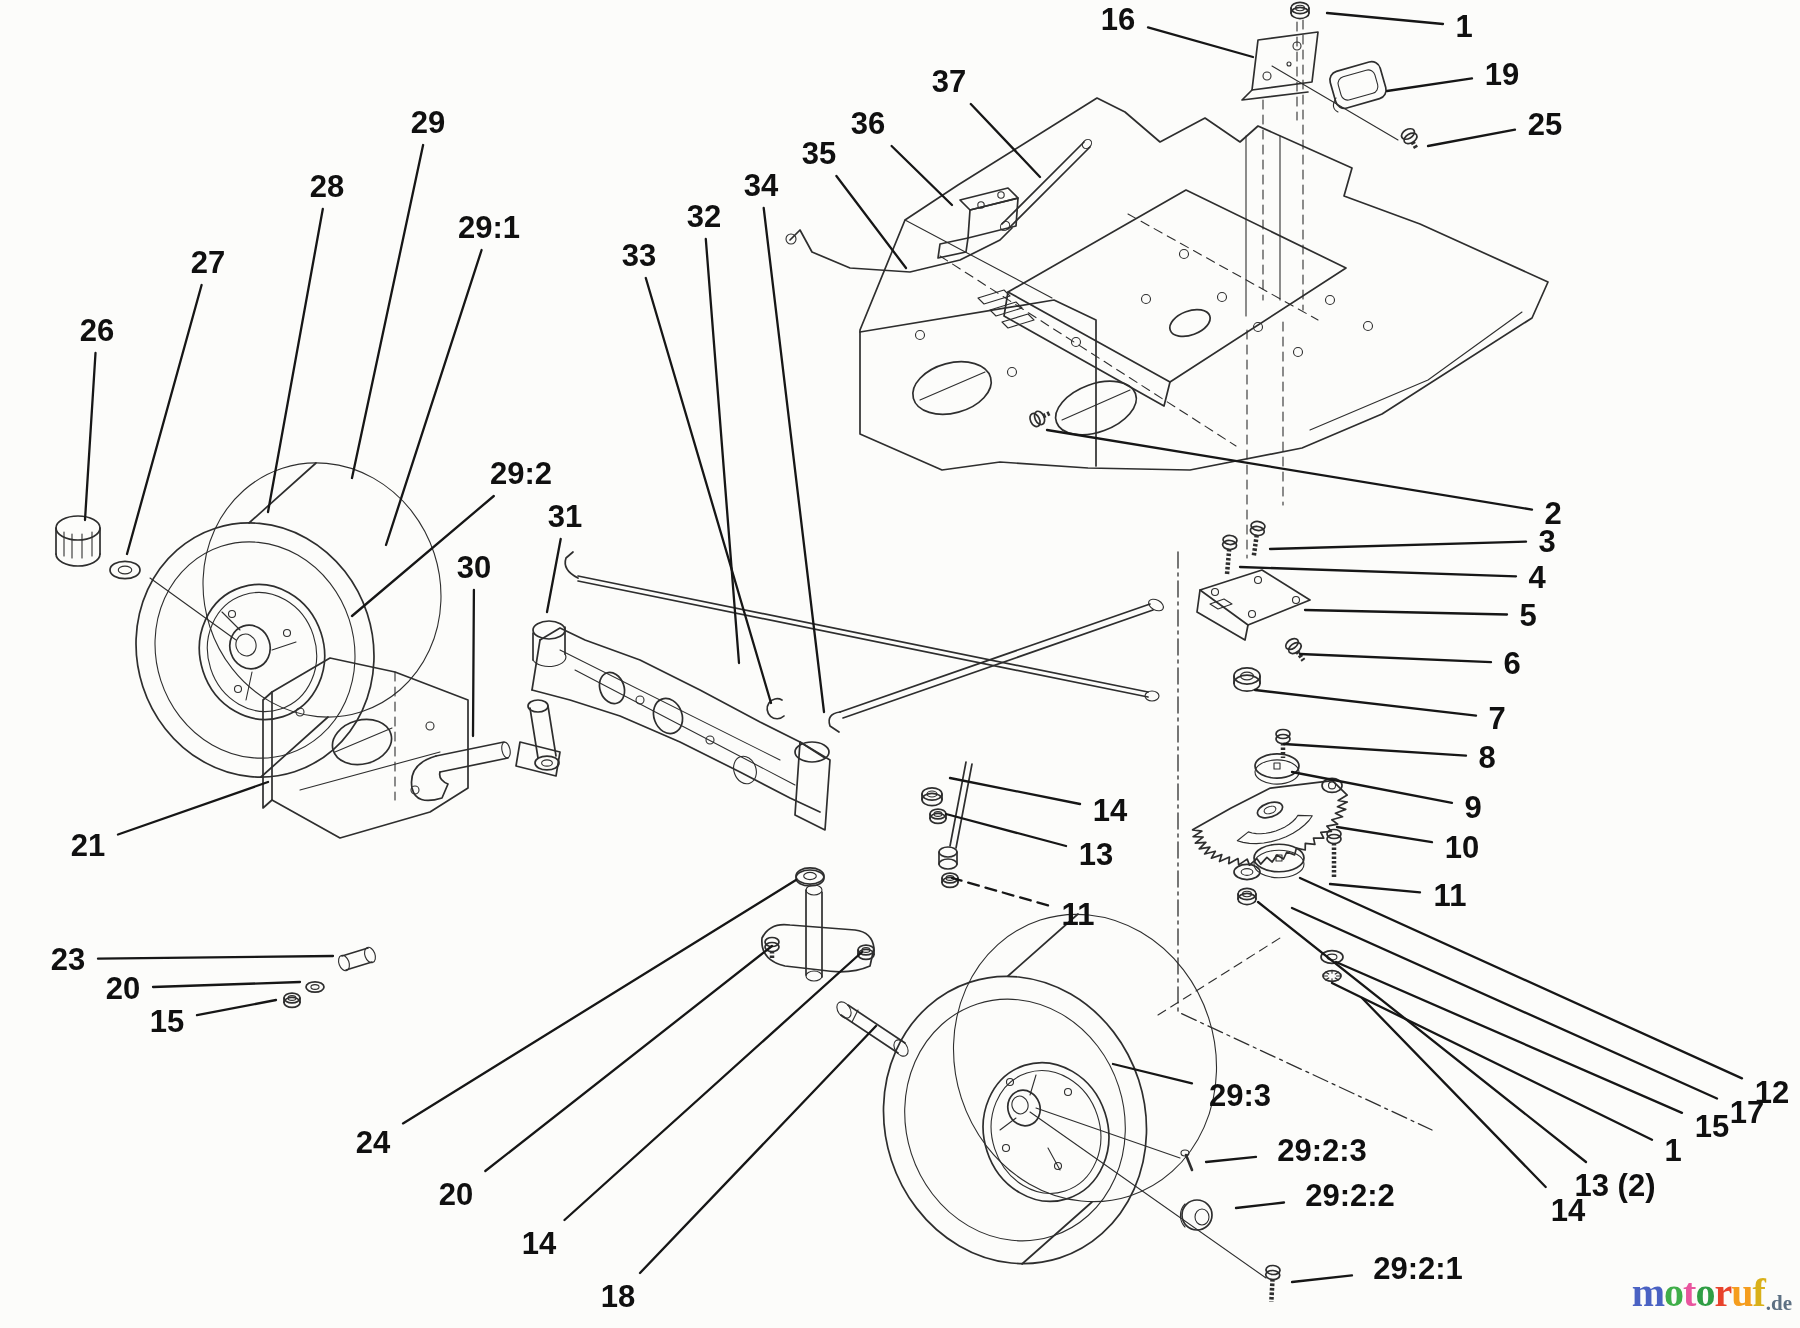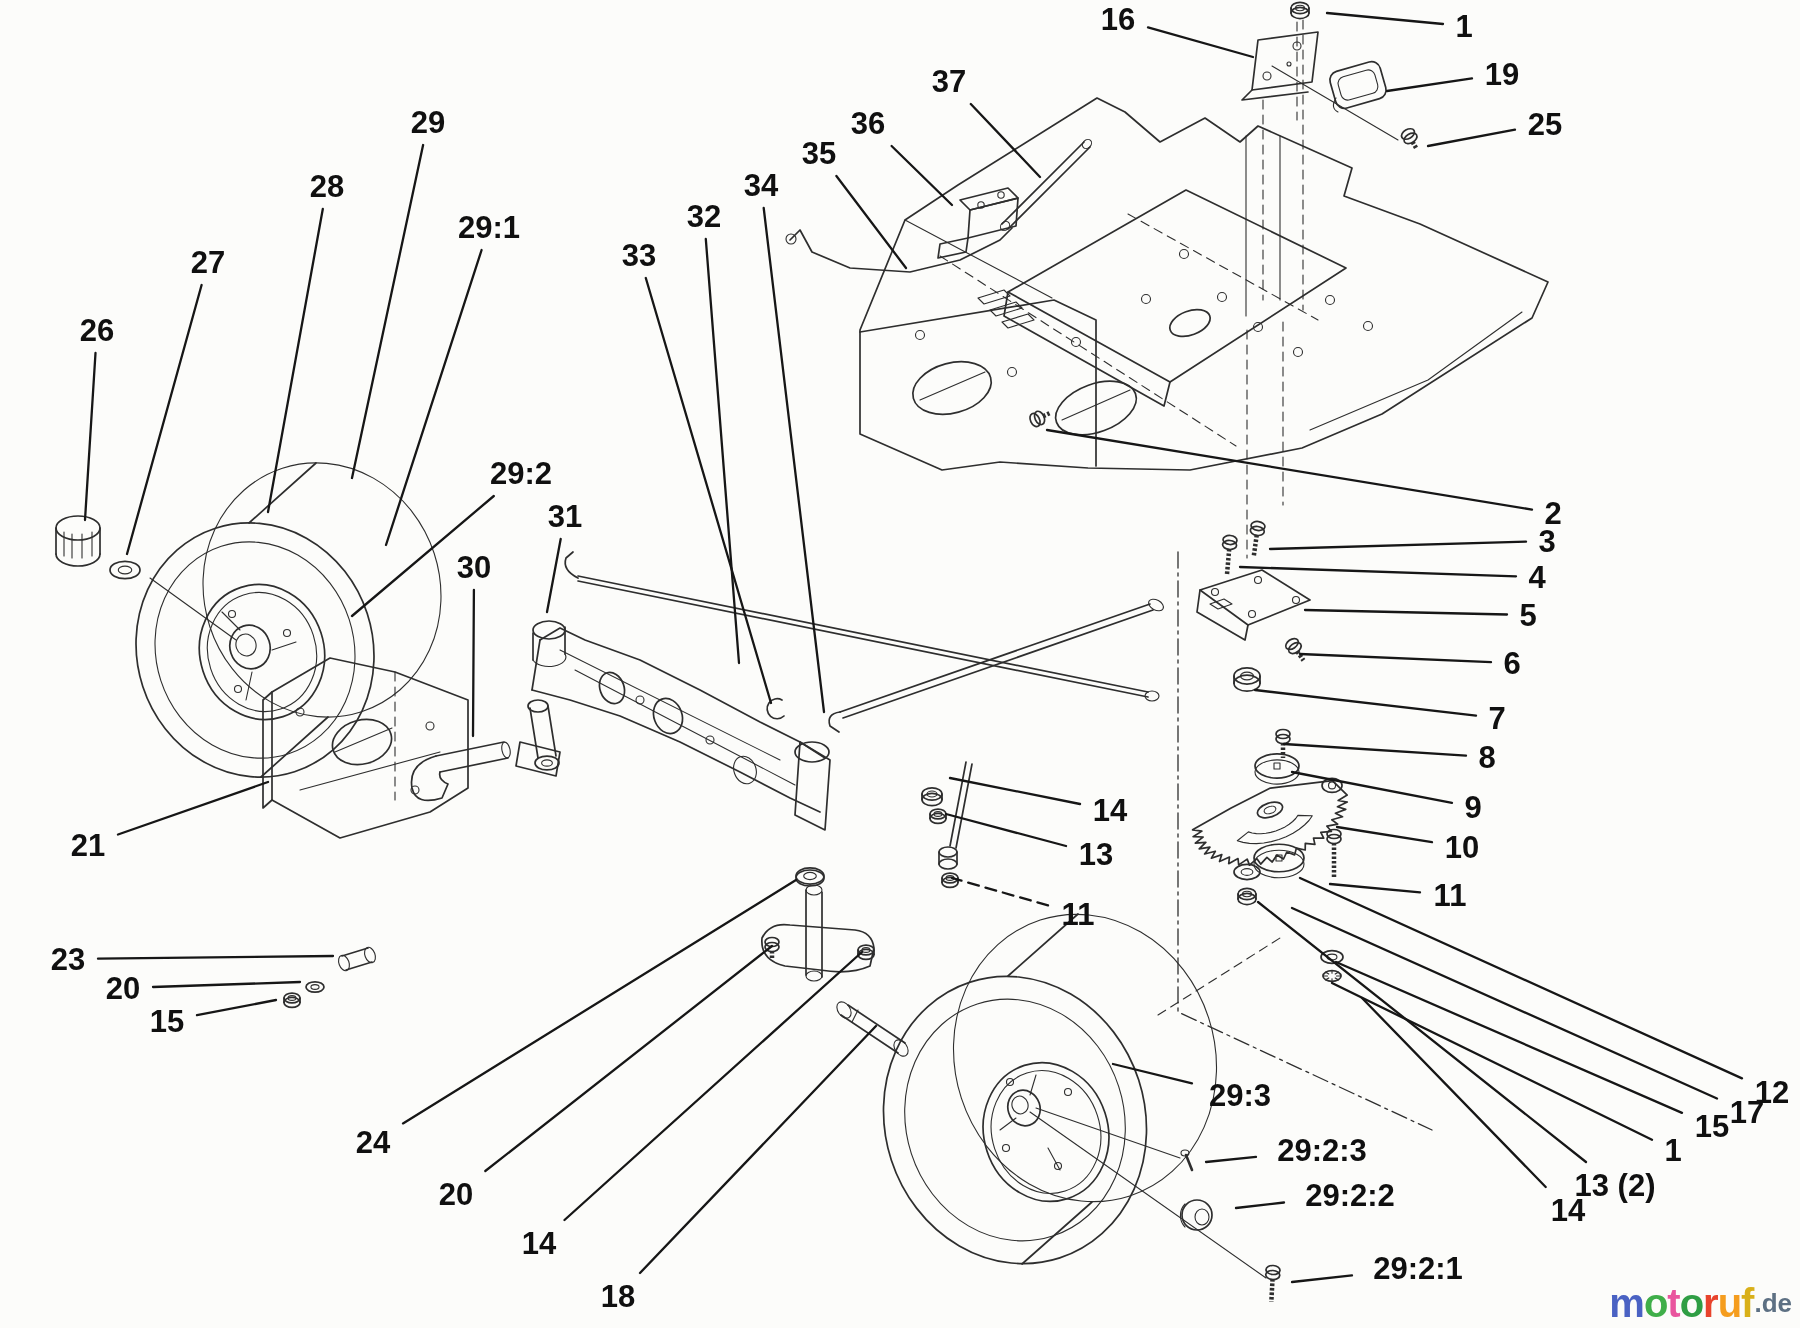--- a/index.html
+++ b/index.html
@@ -10,24 +10,24 @@
       fill:none;stroke:#2e2e2e;stroke-width:1.7;stroke-linecap:round;stroke-linejoin:round;}
   .art .thin{stroke-width:1.1;}
   .art .thick{stroke-width:2.6;}
   .art .dash{stroke-dasharray:9 6;}
   .art .dashdot{stroke-dasharray:16 5 3 5;stroke-width:1.3;}
   .art .leader{stroke:#161616;stroke-width:2.3;}
   .art .leader.dashed{stroke-dasharray:11 7;}
   .art text.callout{font-family:"Liberation Sans",sans-serif;font-weight:700;font-size:31px;
       fill:#101010;stroke:none;}
   .art .thread{stroke-width:4.5;stroke-dasharray:2.6 1.9;stroke-linecap:butt;}
-  .logo{position:absolute;right:8px;bottom:2px;display:flex;align-items:center;
-        font-family:Liberation Sans, sans-serif;font-weight:700;}
+  .logo{position:absolute;right:8px;bottom:12px;display:flex;align-items:flex-end;
+        font-family:Liberation Serif, serif;font-weight:700;}
   .logo .letters span{font-size:40px;letter-spacing:-1px;}
-  .logo .suffix{font-size:26px;margin-left:1px;}
+  .logo .suffix{font-size:21px;margin-left:1px;}
 </style>
 </head>
 <body>
 
 <div class="stage">
 <svg class="art" viewBox="0 0 1800 1328">
 
   <g>
     <path d="M1097,98 L958,185 L905,220 L860,330 L860,434 L942,470 L1000,462 L1088,468 L1190,470 L1302,448 L1382,414 L1532,318 L1548,282 L1420,224 L1344,196 L1352,168 L1258,126 L1240,142 L1205,118 L1160,142 L1125,112 Z"></path>
     <path d="M860,332 L1054,300 L1096,320 L1096,466"></path>

